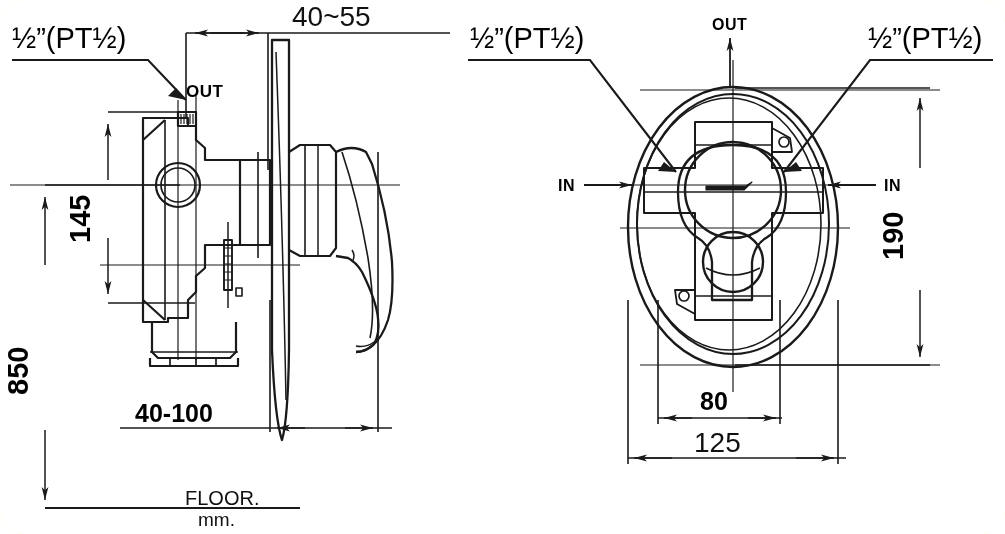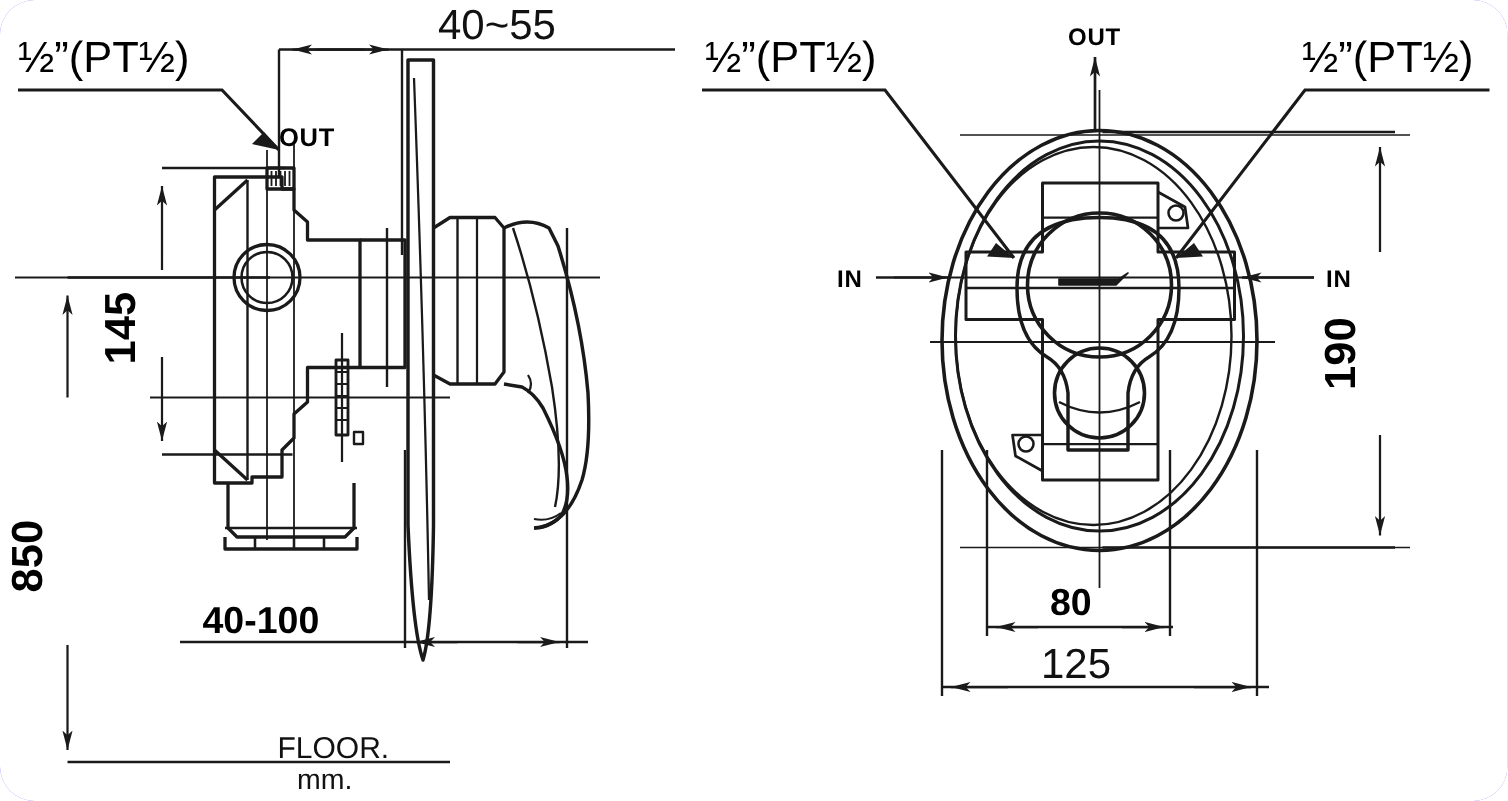--- a/index.html
+++ b/index.html
@@ -8,21 +8,21 @@
     padding: 0;
     background: #ffffff;
   }
   body {
     font-family: "Liberation Sans", sans-serif;
   }
   #drawing-root {
     position: relative;
     width: 1005px;
     height: 534px;
-    background: #8b5cf6;
+    background: #fef9c3;
     overflow: hidden;
     border-radius: 23px;
   }
   #drawing-svg {
     display: block;
     width: 1005px;
     height: 534px;
   }
   .dim-text-bold {
     font-family: "Liberation Sans", sans-serif;

